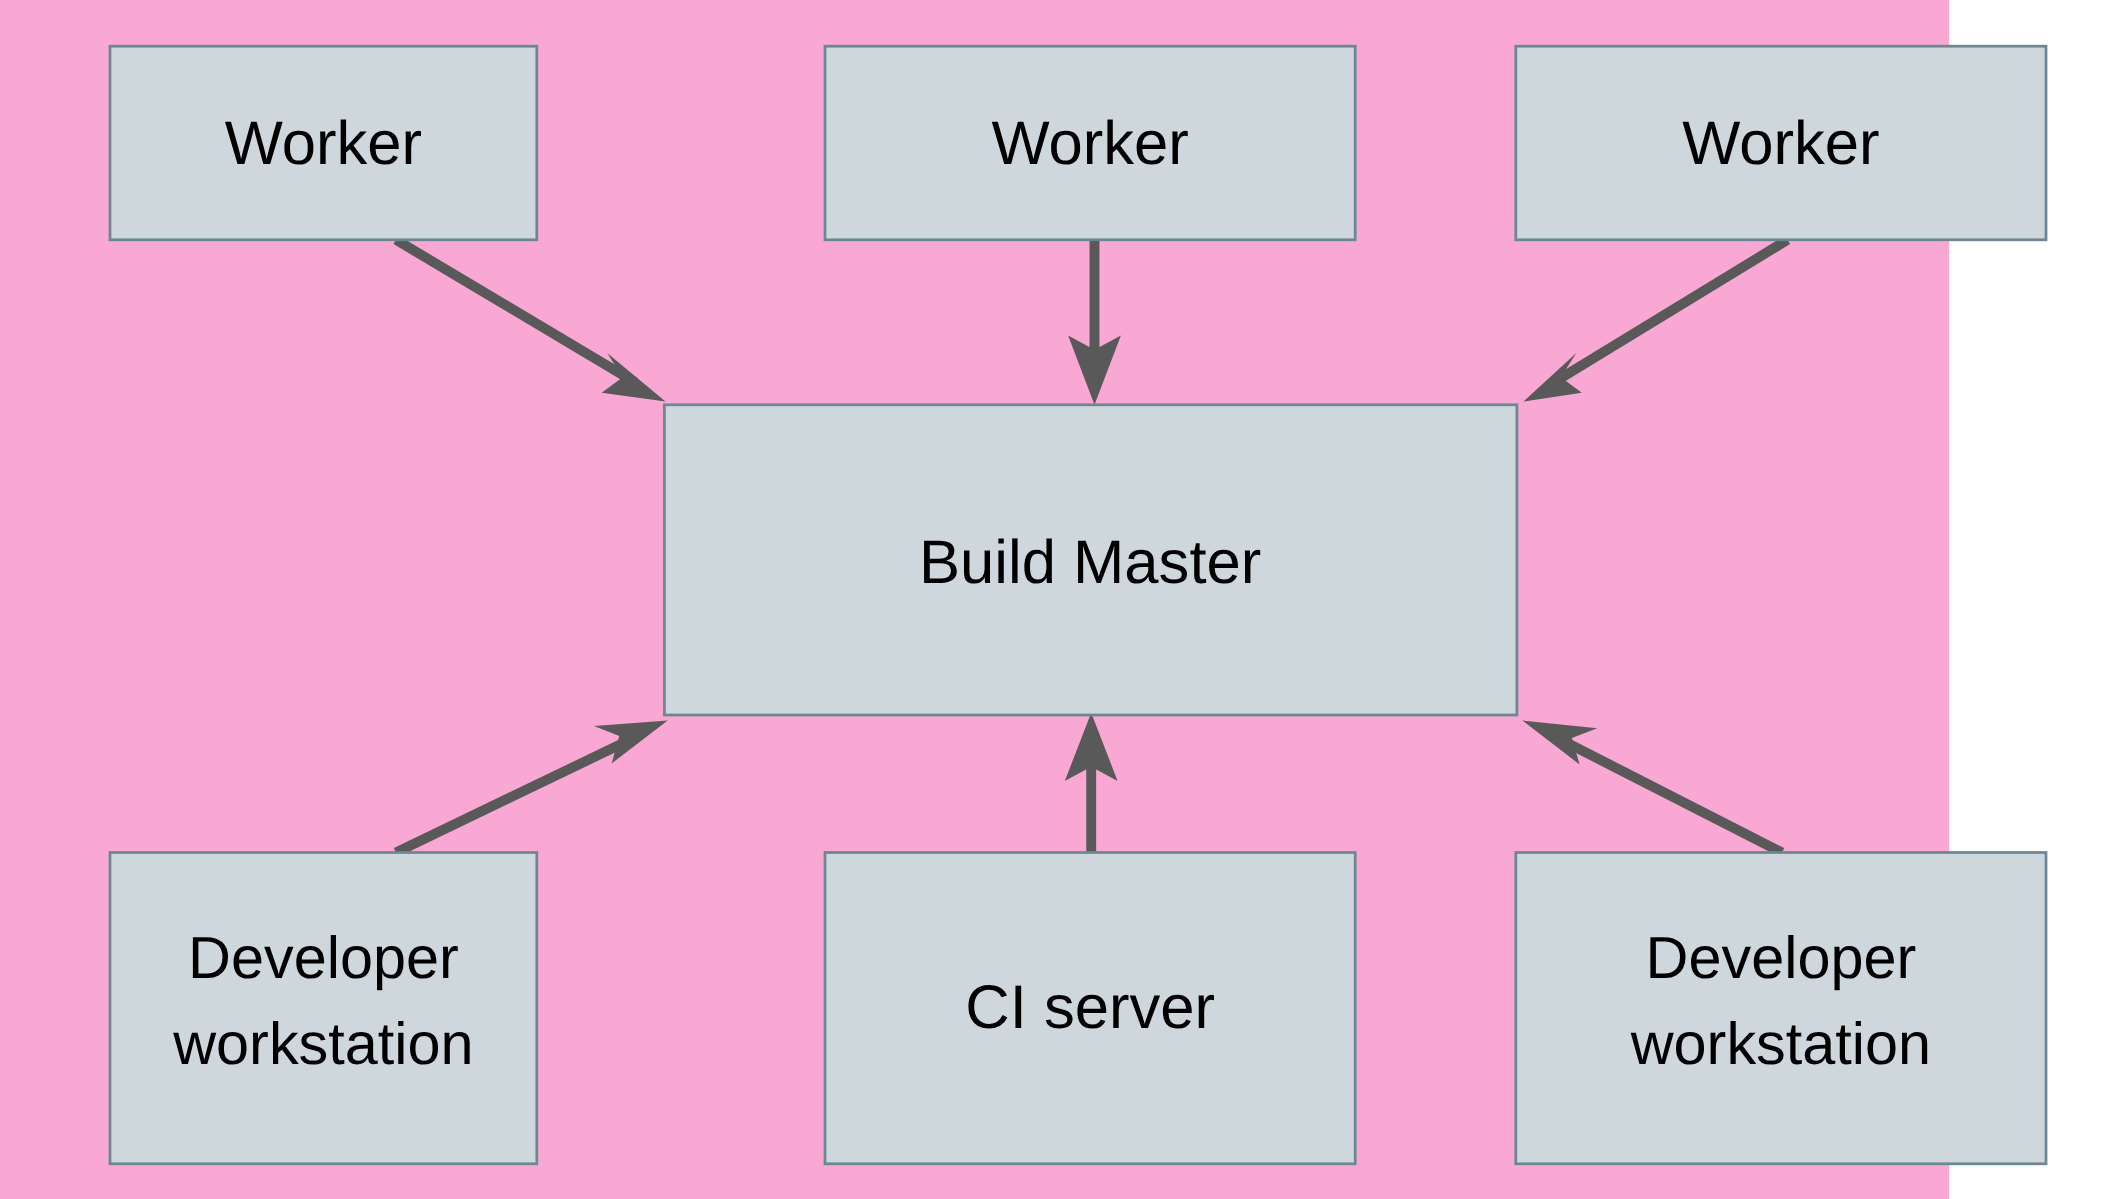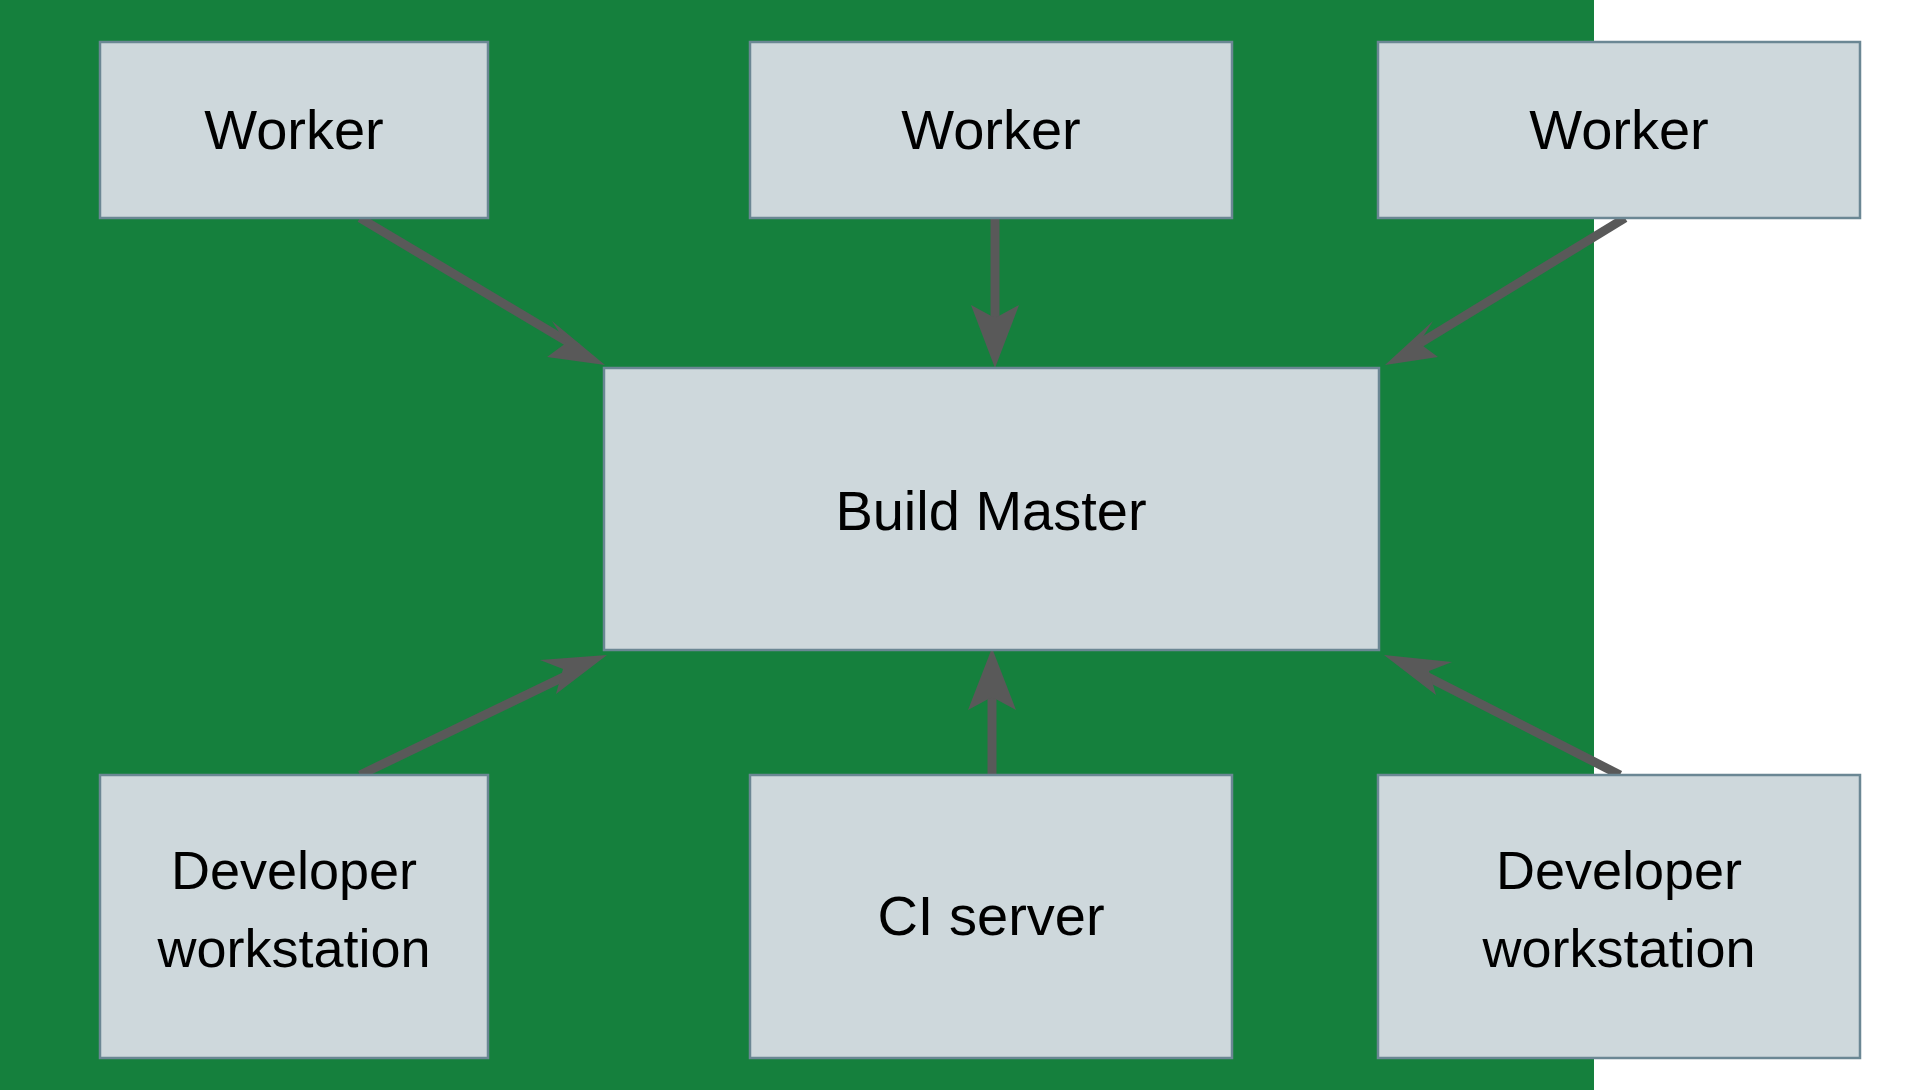--- a/index.html
+++ b/index.html
@@ -8,23 +8,23 @@
     background: #ffffff;
   }
   body {
     width: 1910px;
     height: 1090px;
     overflow: hidden;
     font-family: "Liberation Sans", sans-serif;
   }
   #diagram-root {
     position: relative;
-    width: 1594px;
+    width: 1772px;
     height: 1090px;
-    background: #15803d;
+    background: #f9a8d4;
   }
   #diagram-svg {
     position: absolute;
     left: 0;
     top: 0;
     width: 1910px;
     height: 1090px;
   }
   .node-rect {
     fill: #ced8dc;

